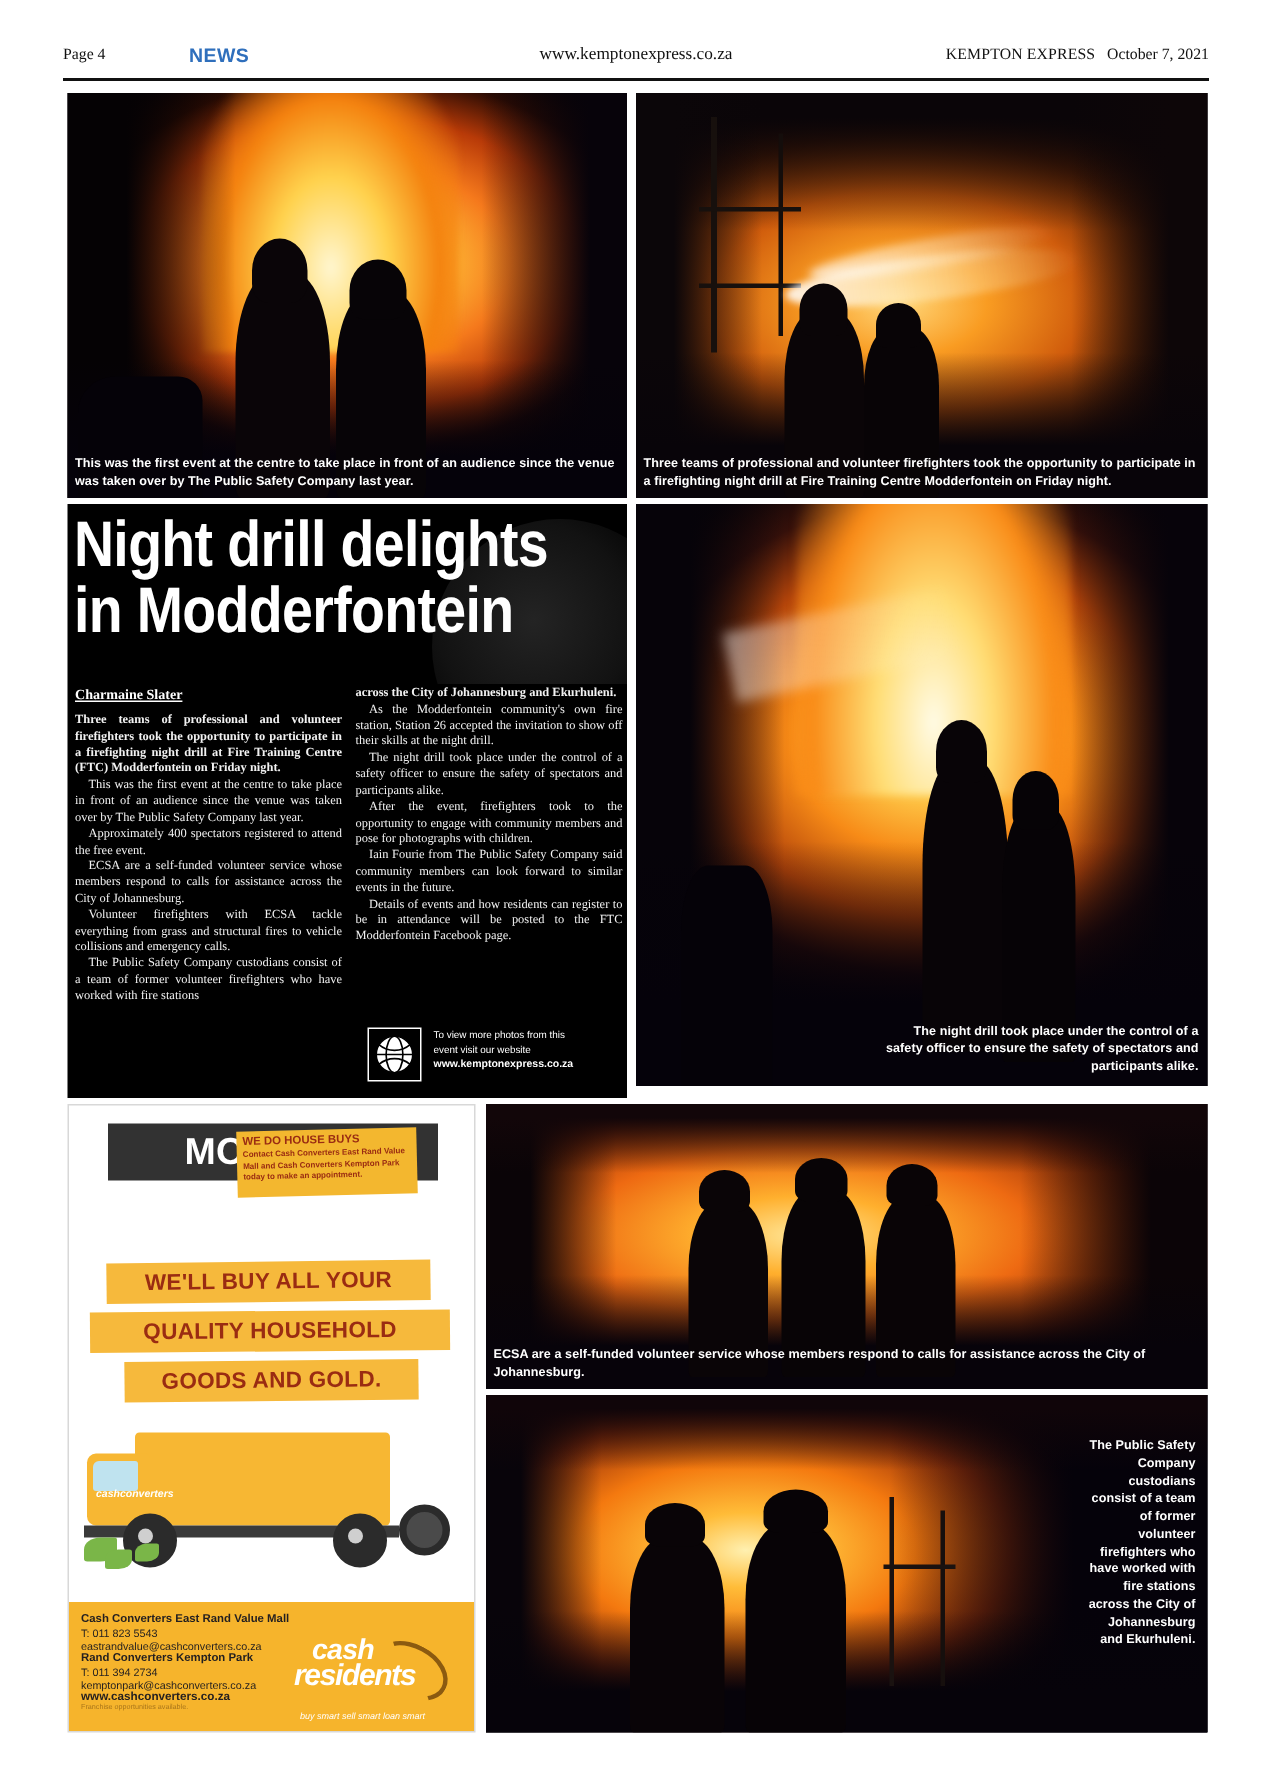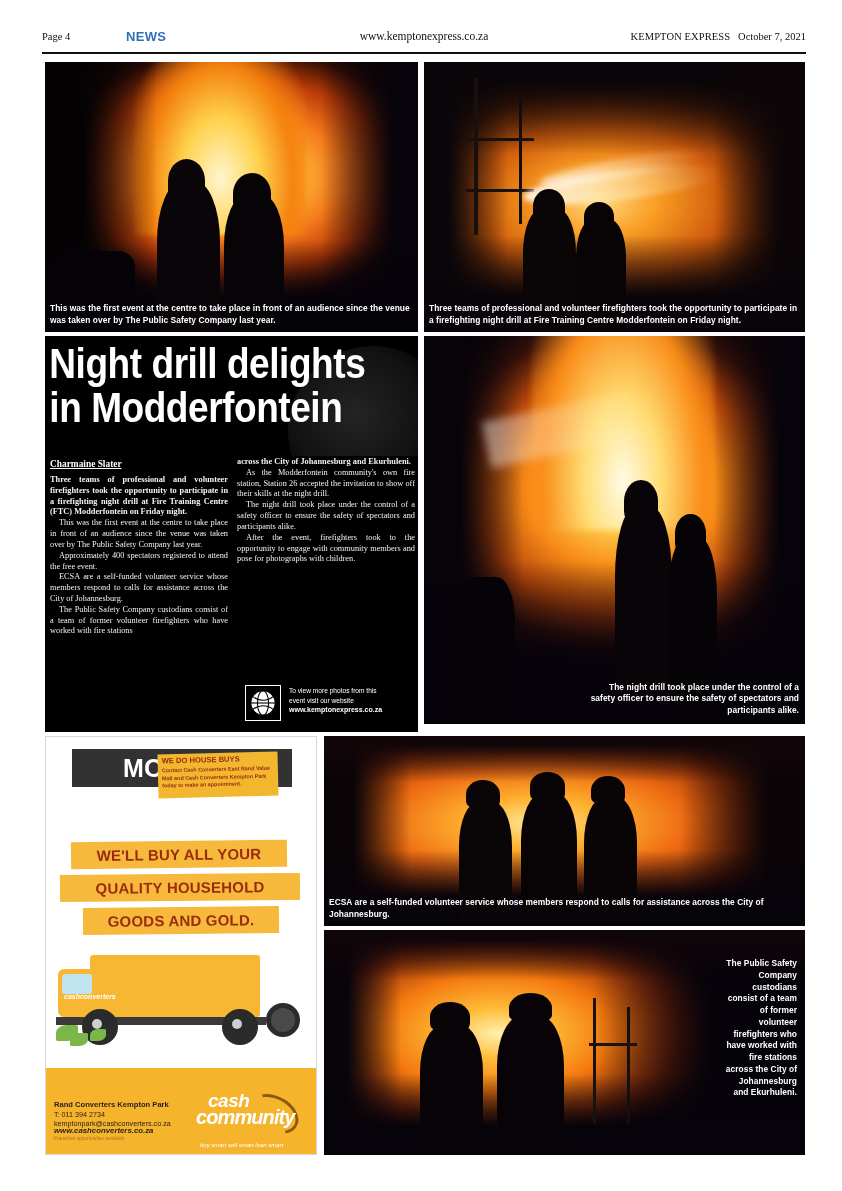--- a/index.html
+++ b/index.html
@@ -267,21 +267,21 @@
   
   #ad-footer {
     position: absolute; left: 0; bottom: 0; width: 100%; height: 86px;
     background: #f6b42c;
   }
   #ad-footer .block { position: absolute; left: 8px; color: #231f20; }
   #ad-footer .nm { font-size: 7.6px; font-weight: bold; line-height: 1.3; }
   #ad-footer .dt { font-size: 7.2px; line-height: 1.32; }
   #ad-b1 { top: 6px; }
   #ad-b2 { top: 32px; }
-  #ad-b3 { top: 58px; font-style: italic; }
+  #ad-b3 { top: 58px; }
   #ad-footer .web { font-size: 7.8px; font-weight: bold; }
   #ad-footer .fine { font-size: 4.8px; color: #a9761b; margin-top: 1px; }
 
   #cc-logo {
     position: absolute; right: 8px; bottom: 8px; width: 112px; height: 56px;
     color: #fff;
     text-align: right;
   }
   #cc-logo .cash {
     position: absolute; left: 12px; top: 0;
@@ -379,28 +379,31 @@
 </div>
 
 <div id="story">
   <div id="byline">Charmaine Slater</div>
 
   <div class="story-col c1">
     <p class="first">Three teams of professional and volunteer firefighters took the opportunity to participate in a firefighting night drill at Fire Training Centre (FTC) Modderfontein on Friday night.</p>
     <p>This was the first event at the centre to take place in front of an audience since the venue was taken over by The Public Safety Company last year.</p>
     <p>Approximately 400 spectators registered to attend the free event.</p>
     <p>ECSA are a self-funded volunteer service whose members respond to calls for assistance across the City of Johannesburg.</p>
+    <p>Volunteer firefighters with ECSA tackle everything from grass and structural fires to vehicle collisions and emergency calls.</p>
     <p>The Public Safety Company custodians consist of a team of former volunteer firefighters who have worked with fire stations</p>
   </div>
 
   <div class="story-col c2">
     <p class="first">across the City of Johannesburg and Ekurhuleni.</p>
     <p>As the Modderfontein community's own fire station, Station 26 accepted the invitation to show off their skills at the night drill.</p>
     <p>The night drill took place under the control of a safety officer to ensure the safety of spectators and participants alike.</p>
     <p>After the event, firefighters took to the opportunity to engage with community members and pose for photographs with children.</p>
+    <p>Iain Fourie from The Public Safety Company said community members can look forward to similar events in the future.</p>
+    <p>Details of events and how residents can register to be in attendance will be posted to the FTC Modderfontein Facebook page.</p>
   </div>
 
   <div id="web-promo">
     <div class="globe">
       <svg width="28" height="28" viewBox="0 0 28 28" aria-hidden="true">
         <circle cx="14" cy="14" r="12.2" fill="#ffffff"></circle>
         <g stroke="#000000" stroke-width="1.1" fill="none">
           <circle cx="14" cy="14" r="12.2"></circle>
           <ellipse cx="14" cy="14" rx="5.6" ry="12.2"></ellipse>
           <line x1="1.8" y1="14" x2="26.2" y2="14"></line>
@@ -500,30 +503,35 @@
     <div class="leaf l3"></div>
     <div class="cc-side">cashconverters</div>
   </div>
 
   <div id="truck-panel">
     <div class="t1">WE DO HOUSE BUYS</div>
     <div class="t2">Contact Cash Converters East Rand Value Mall and Cash Converters Kempton Park today to make an appointment.</div>
   </div>
 
   <div id="ad-footer">
+    <div class="block" id="ad-b1">
+      <div class="nm">Cash Converters East Rand Value Mall</div>
+      <div class="dt">T: 011 823 5543</div>
+      <div class="dt">eastrandvalue@cashconverters.co.za</div>
+    </div>
     <div class="block" id="ad-b2">
       <div class="nm">Rand Converters Kempton Park</div>
       <div class="dt">T: 011 394 2734</div>
       <div class="dt">kemptonpark@cashconverters.co.za</div>
     </div>
     <div class="block" id="ad-b3">
       <div class="web">www.cashconverters.co.za</div>
       <div class="fine">Franchise opportunities available.</div>
     </div>
 
     <div id="cc-logo">
       <div class="swoosh"></div>
       <div class="cash">cash</div>
-      <div class="conv">community</div>
+      <div class="conv">residents</div>
       <div class="tag">buy smart sell smart loan smart</div>
     </div>
   </div>
 </div>
 
 </body></html>

